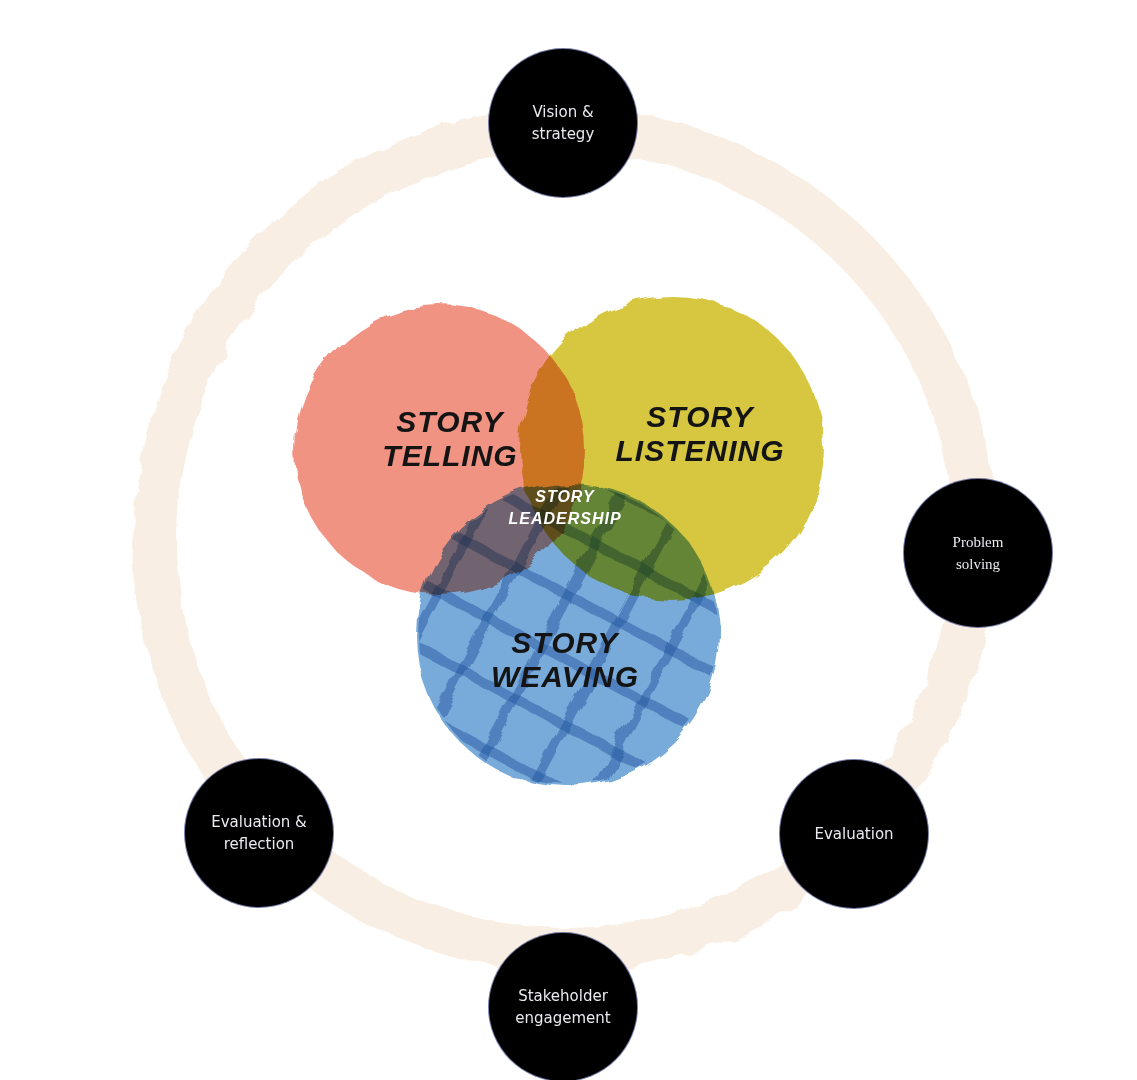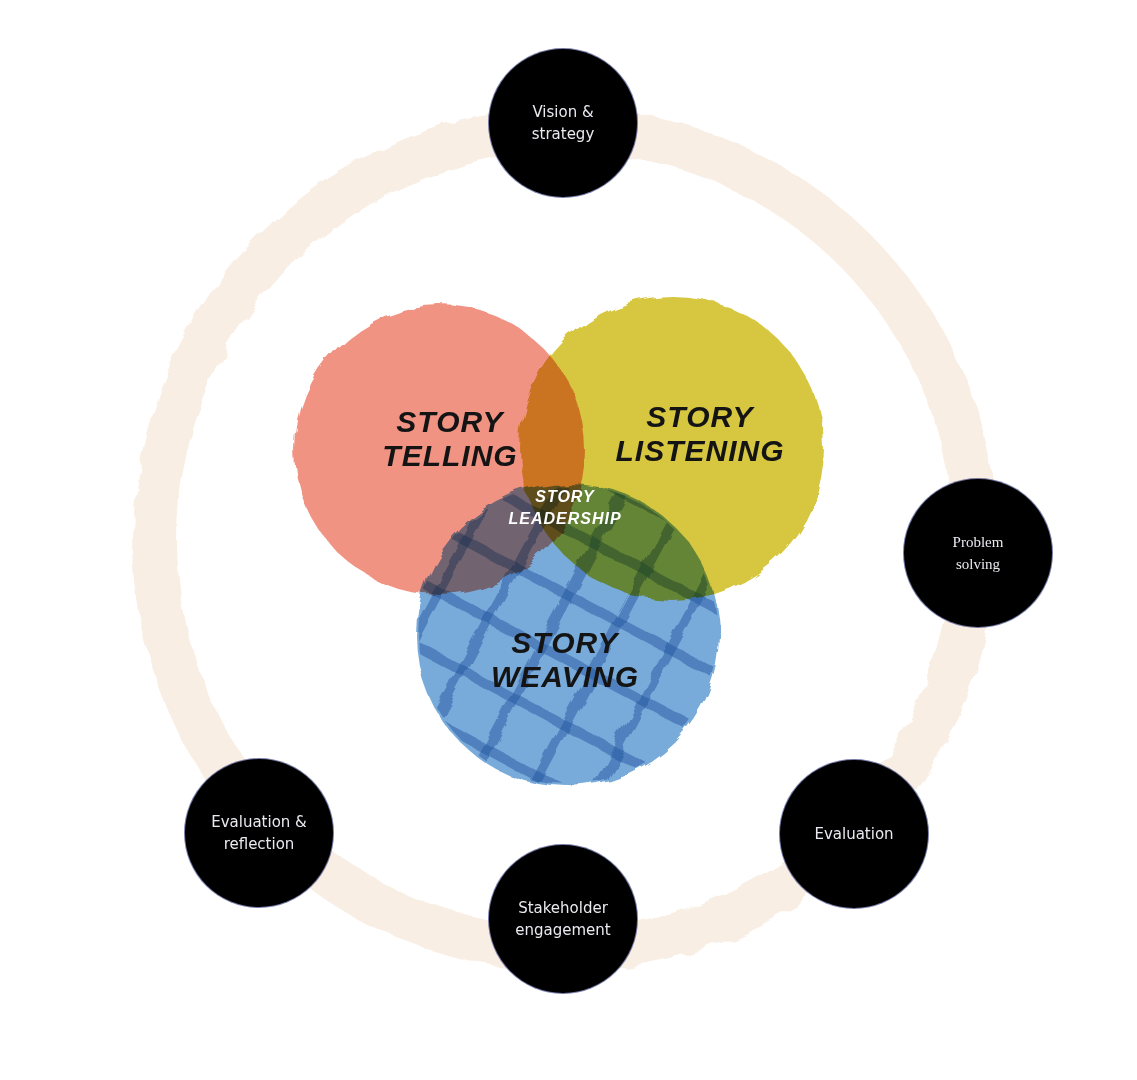--- a/index.html
+++ b/index.html
@@ -58,21 +58,21 @@
       <span>Vision &amp;
 strategy</span>
     </div>
   <div class="node" style="left:904px;top:479px;font-family:Liberation Serif, serif;">
       <span>Problem
 solving</span>
     </div>
   <div class="node" style="left:780px;top:760px;">
       <span>Evaluation</span>
     </div>
-  <div class="node" style="left:489px;top:845px;">
+  <div class="node" style="left:489px;top:933px;">
       <span>Stakeholder
 engagement</span>
     </div>
   <div class="node" style="left:185px;top:759px;">
       <span>Evaluation &amp;
 reflection</span>
     </div>
 </div>
 
 </body></html>

